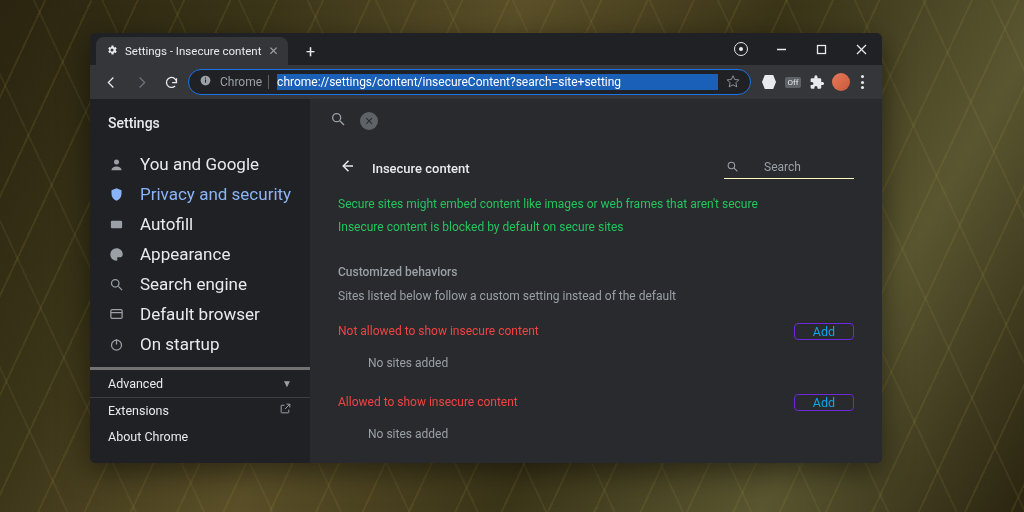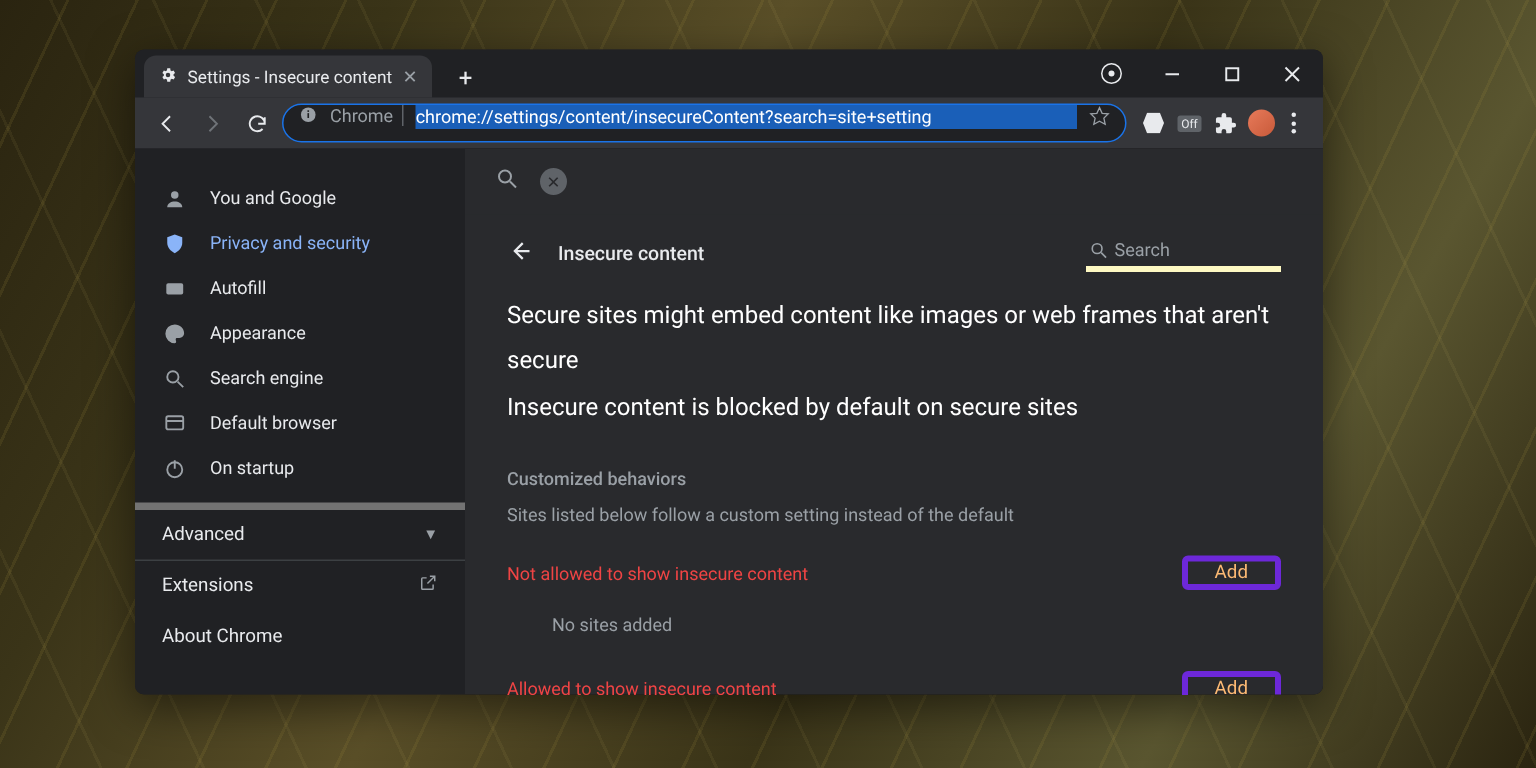--- a/index.html
+++ b/index.html
@@ -13,63 +13,63 @@
 .newtab{width:24px;height:24px;display:flex;align-items:center;justify-content:center;color:#e8eaed;margin-left:10px;margin-bottom:2px;font-size:16px;border-radius:4px}
 .winctrl{margin-left:auto;display:flex;align-items:center;gap:6px;padding-right:4px;height:100%}
 .wc{width:34px;height:28px;display:flex;align-items:center;justify-content:center;color:#e8eaed}
 .wc svg{width:11px;height:11px;stroke:#e8eaed;stroke-width:1.3;fill:none}
 .disc{width:14px;height:14px;border-radius:50%;border:1.5px solid #e8eaed;position:relative}
 .disc::after{content:"";position:absolute;left:50%;top:50%;width:4px;height:4px;background:#e8eaed;border-radius:50%;transform:translate(-50%,-50%)}
 .toolbar{height:34px;background:#35363a;display:flex;align-items:center;padding:0 8px;gap:4px}
 .tbtn{width:26px;height:26px;display:flex;align-items:center;justify-content:center;color:#e8eaed;border-radius:50%}
 .tbtn svg{width:15px;height:15px;stroke:#e8eaed;stroke-width:2;fill:none}
 .tbtn.disabled svg{stroke:#6f7378}
-.omnibox{flex:1;height:26px;background:#202124;border:1.5px solid #1a73e8;border-radius:13px;display:flex;align-items:flex-start;padding:0 10px;gap:8px;font-size:12px;color:#9aa0a6}
+.omnibox{flex:1;height:26px;background:#202124;border:1.5px solid #1a73e8;border-radius:13px;display:flex;align-items:center;padding:0 10px;gap:8px;font-size:12px;color:#9aa0a6}
 .omnibox .secure svg{width:13px;height:13px;fill:#9aa0a6}
 .omnibox .chip{color:#9aa0a6;padding-right:6px;border-right:1px solid #5f6368}
 .omnibox .url{flex:1;color:#fff;background:#1a5fb8;padding:1px 0}
 .omnibox .star svg{width:14px;height:14px;fill:none;stroke:#9aa0a6;stroke-width:1.5}
 .ext{display:flex;align-items:center;gap:4px;padding:0 4px}
 .ext .eicon{width:20px;height:20px;display:flex;align-items:center;justify-content:center;color:#e8eaed;font-size:13px}
 .ext .puzz svg{width:15px;height:15px;fill:#e8eaed}
 .ext .avatar{width:18px;height:18px;border-radius:50%;background:linear-gradient(135deg,#e77a5a,#c85a3a)}
 .dots{display:flex;flex-direction:column;gap:2.5px;padding:0 6px}
 .dots span{width:3px;height:3px;background:#e8eaed;border-radius:50%}
 .content{flex:1;display:flex;background:#202124;overflow:hidden}
 .sidebar{width:220px;padding:14px 0;display:flex;flex-direction:column}
 .sidebar-title{padding:2px 18px 14px;color:#e8eaed;font-size:14px;font-weight:500}
 .nav{display:flex;flex-direction:column;padding-top:4px}
-.nav-item{height:30px;display:flex;align-items:center;gap:16px;padding:0 18px;color:#e8eaed;font-size:12px;cursor:pointer}
+.nav-item{height:30px;display:flex;align-items:center;gap:16px;padding:0 18px;color:#e8eaed;font-size:17px;cursor:pointer}
 .nav-item .nicon{width:16px;height:16px;display:flex;align-items:center;justify-content:center;color:#9aa0a6}
 .nav-item .nicon svg{width:15px;height:15px;fill:#9aa0a6}
 .nav-item.active{color:#8ab4f8}
 .nav-item.active .nicon svg{fill:#8ab4f8}
-.adv{height:38px;display:flex;align-items:center;padding:0 18px;color:#e8eaed;font-size:12.5px;margin-top:8px;border-top:5px solid #737373;justify-content:space-between}
+.adv{height:38px;display:flex;align-items:center;padding:0 18px;color:#e8eaed;font-size:12.5px;margin-top:8px;border-top:3px solid #737373;justify-content:space-between}
 .adv .caret{color:#9aa0a6;font-size:10px}
 .blink{height:34px;display:flex;align-items:center;padding:0 18px;color:#e8eaed;font-size:12.5px;justify-content:space-between;border-top:1px solid #3c4043}
 .blink:first-of-type{margin-top:12px}
 .blink .oicon svg{width:13px;height:13px;fill:none;stroke:#9aa0a6;stroke-width:1.8}
 .main{flex:1;background:#292a2d;display:flex;flex-direction:column;overflow:hidden}
 .searchbar{height:44px;display:flex;align-items:center;padding:0 20px;gap:14px;background:#292a2d}
 .searchbar .sicon svg{width:16px;height:16px;fill:none;stroke:#9aa0a6;stroke-width:2}
 .searchbar input{flex:1;background:transparent;border:none;outline:none;color:#e8eaed;font-size:13px}
 .searchbar .clear{width:18px;height:18px;background:#5f6368;border-radius:50%;display:flex;align-items:center;justify-content:center;color:#292a2d;font-size:11px;cursor:pointer}
 .page{flex:1;padding:8px 28px 20px;overflow-y:auto}
 .page-header{display:flex;align-items:center;gap:16px;padding:6px 0 14px}
 .back svg{width:18px;height:18px;stroke:#e8eaed;stroke-width:2;fill:none}
 .page-title{color:#e8eaed;font-size:13px;font-weight:500;flex:1}
-.page-search{display:flex;align-items:center;gap:4px;border-bottom:4px solid #fef9c3;padding:2px 2px 4px;min-width:130px}
+.page-search{display:flex;align-items:center;gap:25px;border-bottom:1px solid #fef9c3;padding:2px 2px 4px;min-width:130px}
 .page-search svg{width:13px;height:13px;fill:none;stroke:#9aa0a6;stroke-width:2}
 .page-search span{color:#9aa0a6;font-size:12px}
-.desc{color:#ffffff;font-size:16px;line-height:1.9;padding-bottom:18px}
+.desc{color:#22c55e;font-size:12px;line-height:1.9;padding-bottom:18px}
 .section-h{color:#9aa0a6;font-size:12px;font-weight:500;padding-top:8px}
 .section-d{color:#9aa0a6;font-size:12px;padding:10px 0 16px}
 .row{display:flex;align-items:center;justify-content:space-between;padding:4px 0 8px}
 .row-label{color:#ef4444;font-size:12px}
-.add-btn{background:transparent;border:4px solid #6d28d9;color:#fdba74;font-size:12.5px;padding:0 18px;border-radius:4px;cursor:pointer}
+.add-btn{background:transparent;border:1px solid #6d28d9;color:#0ea5e9;font-size:12.5px;padding:0 18px;border-radius:4px;cursor:pointer}
 .empty{color:#9aa0a6;font-size:12px;padding:8px 0 20px 30px}
 .ei-off{font-size:8px;background:#5f6368;padding:1px 2px;border-radius:2px;color:#e8eaed}
 .ei-read{width:14px;height:14px;background:#e8eaed;clip-path:polygon(20% 0,80% 0,100% 50%,80% 100%,20% 100%,0 50%)}
 </style>
 </head>
 <body>
 
 <div class="window">
 
   <div class="tabstrip">
@@ -150,20 +150,21 @@
       <div class="dots">
           <span></span>
           <span></span>
           <span></span>
         </div>
     </div>
   </div>
 
   <div class="content">
     <div class="sidebar">
+      <div class="sidebar-title">Settings</div>
       <div class="nav">
         <div class="nav-item">
             <span class="nicon">
               <svg viewBox="0 0 24 24">
                 <circle cx="12" cy="8" r="4"></circle>
                 <path d="M4 21c0-4 4-6 8-6s8 2 8 6"></path>
               </svg>
             </span>
             <span>You and Google</span>
           </div>

